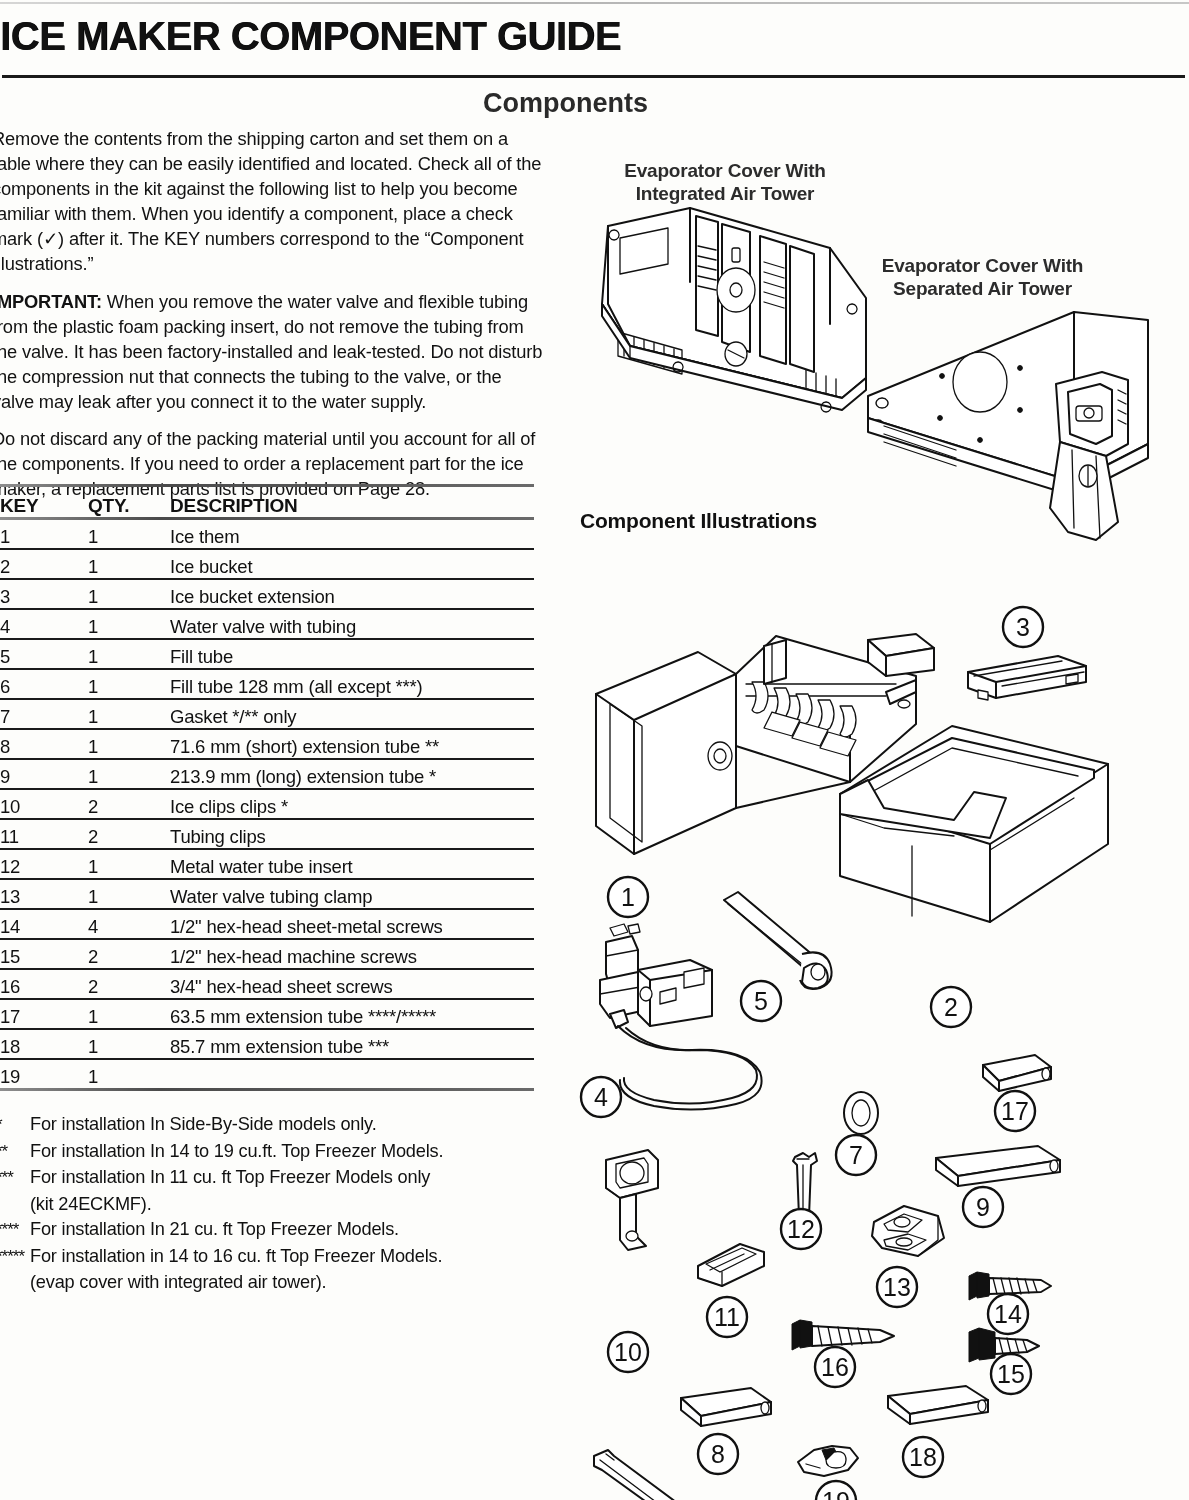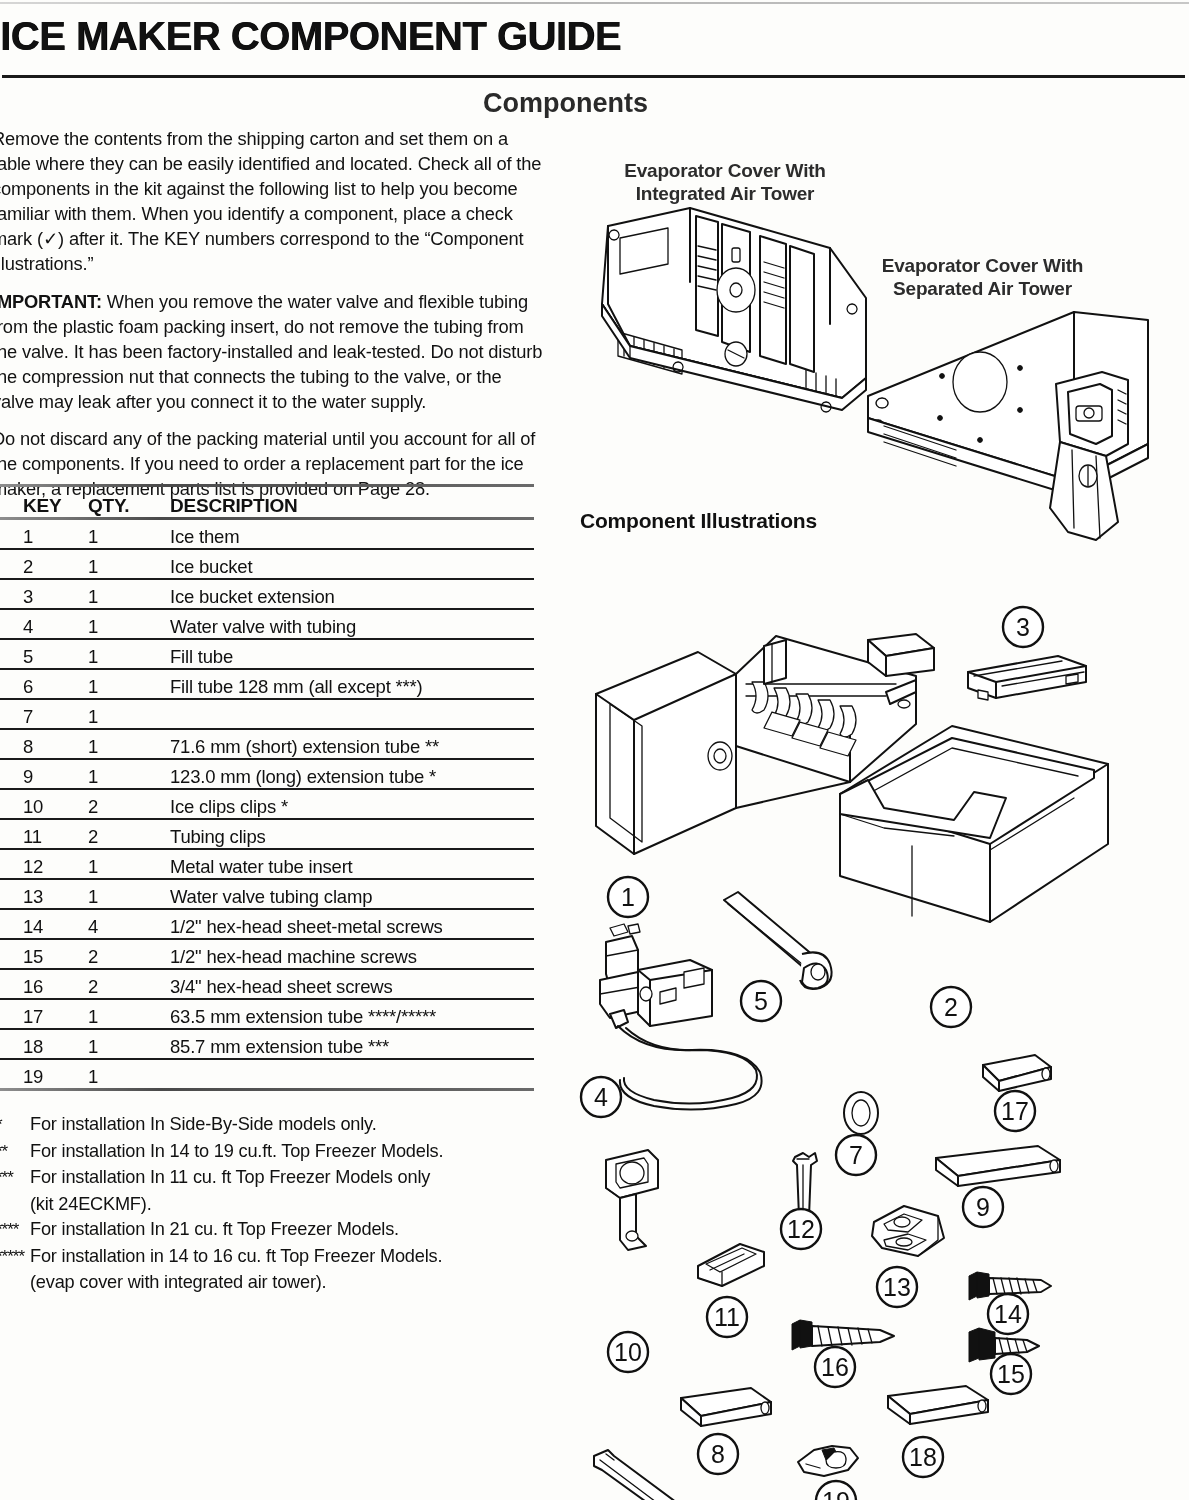--- a/index.html
+++ b/index.html
@@ -27,21 +27,21 @@
   .left-col{position:absolute;left:-8px;top:126px;width:555px;}
   .para{font-size:18.3px;line-height:25.1px;color:#121212;margin:0 0 12px 0;
     letter-spacing:-.15px;}
   .para b{font-weight:bold;}
 
   
   .tbl{position:absolute;left:0px;top:484px;width:534px;}
   .rule{height:2px;background:#1b1b1b;width:534px;}
   .rule.thick{height:3px;background:linear-gradient(to right,#8e8e8e,#4a4a4a 30%,#6a6a6a);}
   .trow{display:flex;align-items:flex-end;height:28px;}
-  .trow .c-key{width:78px;padding-left:23px;box-sizing:border-box;}
+  .trow .c-key{width:78px;padding-left:0;box-sizing:border-box;}
   .trow .c-qty{width:82px;padding-left:10px;box-sizing:border-box;}
   .trow .c-desc{flex:1;padding-left:10px;box-sizing:border-box;}
   .trow span{font-size:18.5px;line-height:22px;letter-spacing:-.2px;}
   .thead .c-key,.thead .c-qty,.thead .c-desc{font-weight:bold;}
   .thead span{font-size:19px;}
   .thead{height:30px;}
 
   
   .notes{position:absolute;left:-4px;top:1112px;width:540px;}
   .note{display:flex;font-size:18.2px;line-height:24.5px;letter-spacing:-.2px;margin-bottom:1px;}
@@ -128,32 +128,33 @@
     <div class="rule"></div>
     <div class="trow">
         <span class="c-key">6</span>
         <span class="c-qty">1</span>
         <span class="c-desc">Fill tube 128 mm (all except ***)</span>
       </div>
     <div class="rule"></div>
     <div class="trow">
         <span class="c-key">7</span>
         <span class="c-qty">1</span>
+        <span class="c-desc">Gasket */** only</span>
       </div>
     <div class="rule"></div>
     <div class="trow">
         <span class="c-key">8</span>
         <span class="c-qty">1</span>
         <span class="c-desc">71.6 mm (short) extension tube **</span>
       </div>
     <div class="rule"></div>
     <div class="trow">
         <span class="c-key">9</span>
         <span class="c-qty">1</span>
-        <span class="c-desc">123.0 mm (long) extension tube *</span>
+        <span class="c-desc">213.9 mm (long) extension tube *</span>
       </div>
     <div class="rule"></div>
     <div class="trow">
         <span class="c-key">10</span>
         <span class="c-qty">2</span>
         <span class="c-desc">Ice clips clips *</span>
       </div>
     <div class="rule"></div>
     <div class="trow">
         <span class="c-key">11</span>

